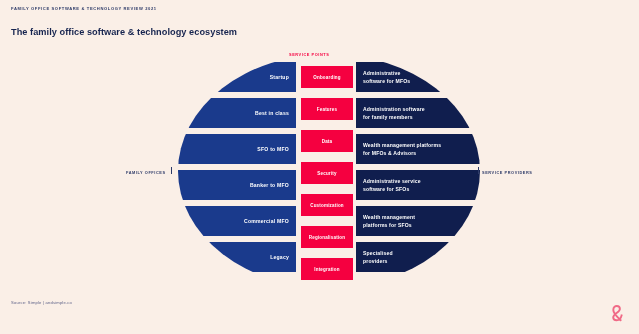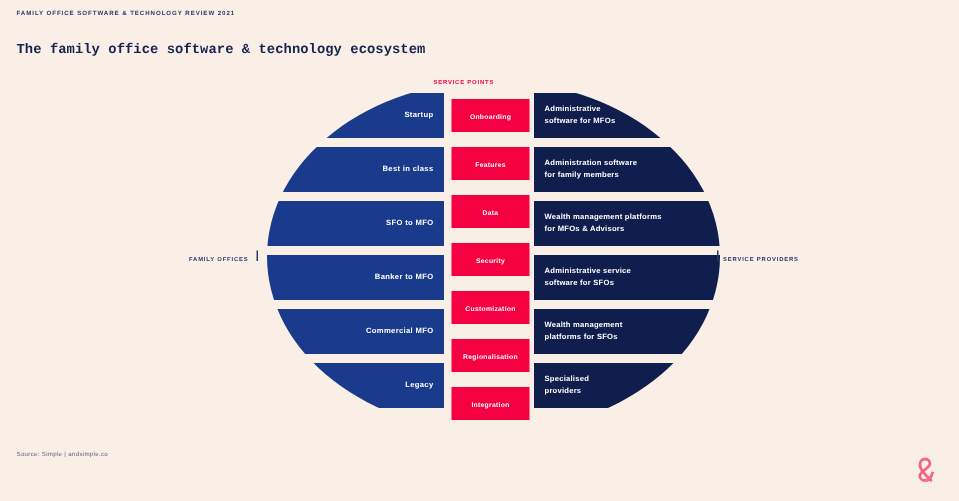--- a/index.html
+++ b/index.html
@@ -15,21 +15,21 @@
   
   .eyebrow{
     position:absolute;left:11px;top:6px;
     font-size:4.1px;letter-spacing:.62px;
     font-weight:700;color:#2d3a68;
     text-transform:uppercase;white-space:nowrap;
   }
   .title{
     position:absolute;left:11px;top:21px;
     font-size:9.2px;font-weight:700;
-    letter-spacing:.05px;color:#16244f;white-space:nowrap;font-family:Liberation Mono, monospace;
+    letter-spacing:.05px;color:#16244f;white-space:nowrap;
   }
 
   
   .stage{
     position:absolute;
     left:178px;top:54px;
     width:302px;height:234px;
   }
 
   

